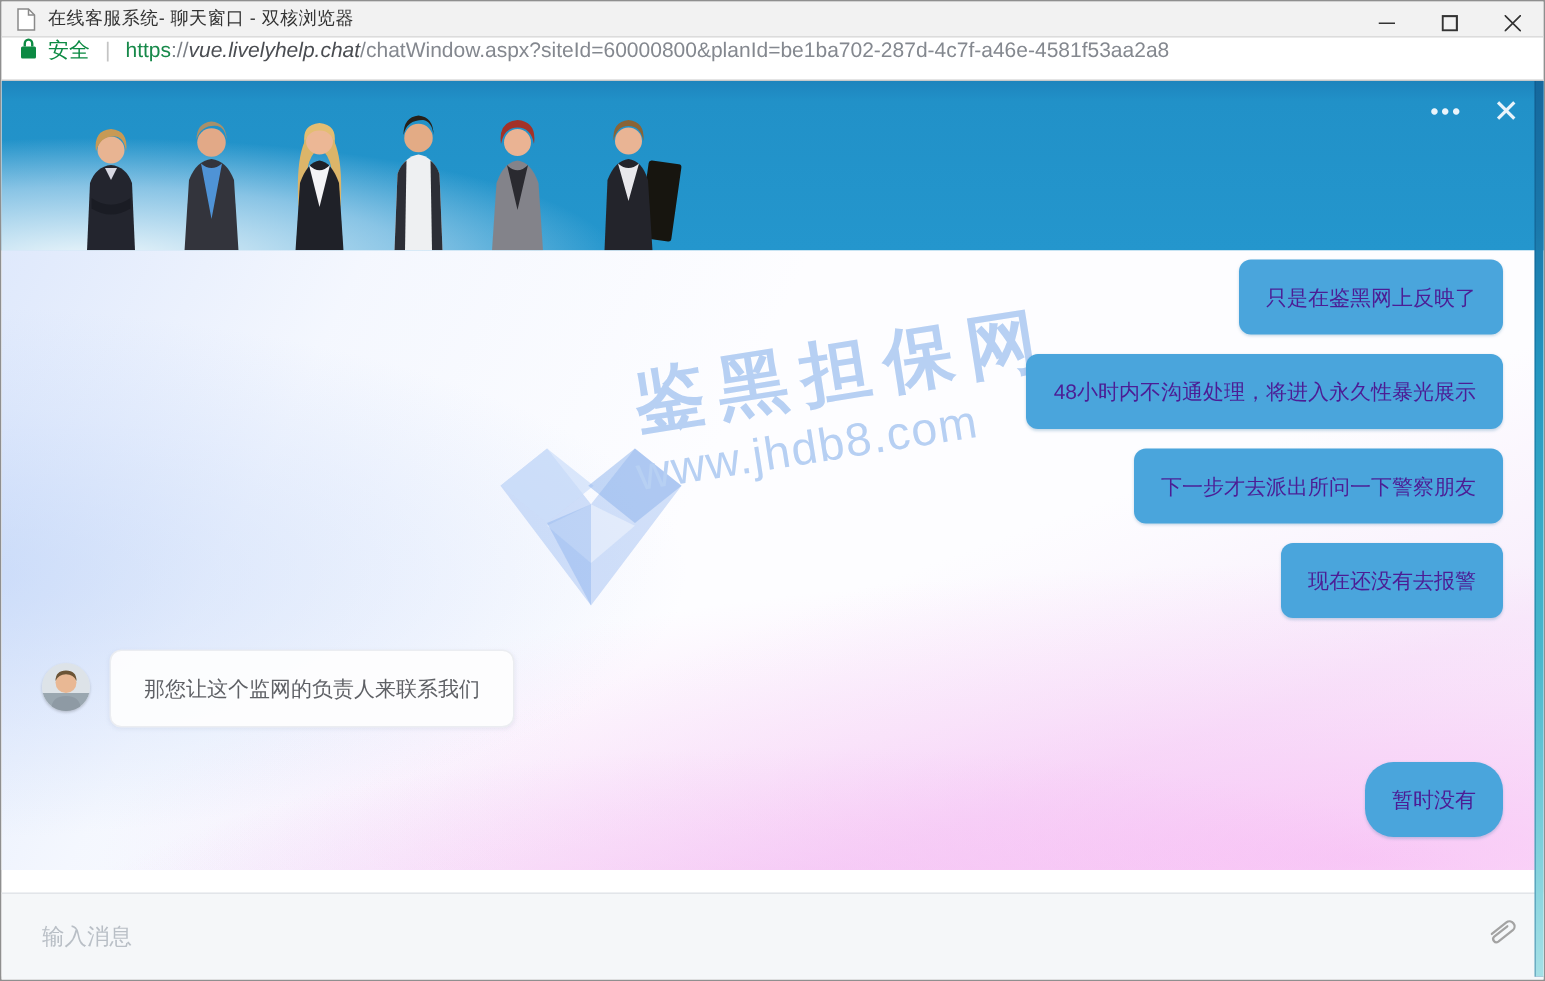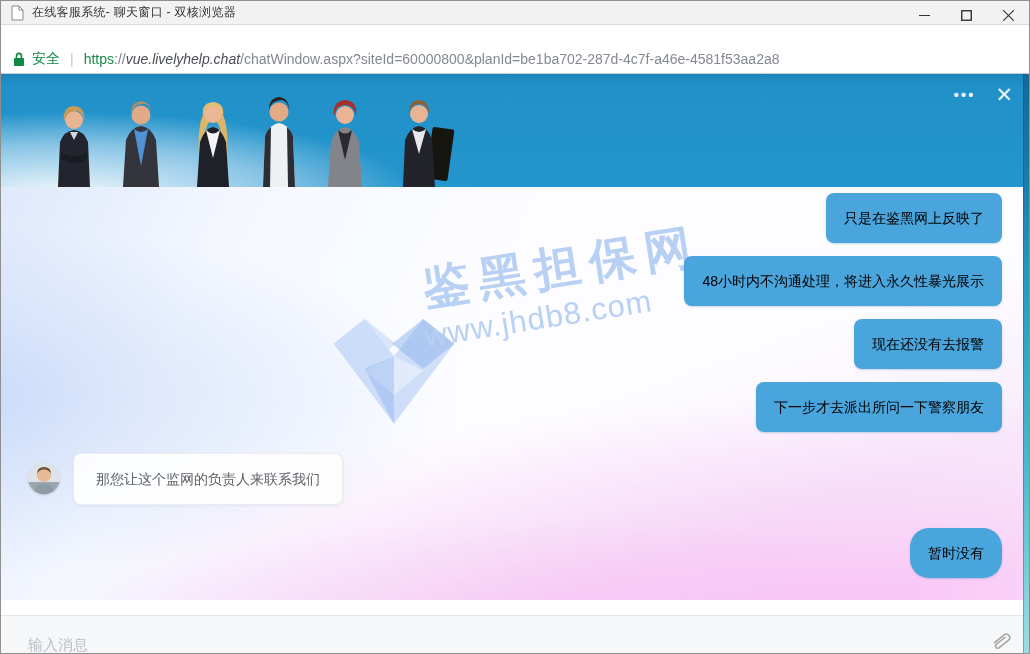--- a/index.html
+++ b/index.html
@@ -15,21 +15,21 @@
     display:flex; align-items:center; padding-left:10px; position:relative;
   }
   .doc-icon { width:13px; height:16px; margin-right:8px; flex:0 0 auto; }
   .title-text { font-size:12px; color:#333; letter-spacing:0.3px; }
   .win-controls { position:absolute; right:0; top:0; height:28px; display:flex; }
   .win-btn { width:42px; height:28px; display:flex; align-items:center; justify-content:center; cursor:default; }
   .win-btn svg { display:block; }
 
   .address-bar {
     height:29px; background:#ffffff; border-bottom:1px solid #c9c9c9;
-    display:flex; align-items:center; padding:0 12px; font-size:14px;margin-top:20px;
+    display:flex; padding:0 12px; font-size:14px;
   }
   .lock-icon { width:12px; height:15px; margin-right:7px; flex:0 0 auto; }
   .secure-label { color:#0c8a43; font-size:14px; }
   .addr-divider { color:#c4c4c4; margin:0 10px; font-size:14px; }
   .url { white-space:nowrap; overflow:hidden; }
   .url-scheme { color:#17894a; }
   .url-sep { color:#7b7f86; }
   .url-domain { color:#4a4d52;font-style:italic; }
   .url-path { color:#84888f; }
 
@@ -75,21 +75,21 @@
   .wm-brand { font-size:47px; font-weight:bold; letter-spacing:9px; line-height:1.1; }
   .wm-site { font-size:31px; letter-spacing:1px; margin-top:4px; margin-left:-6px; }
 
   
   .messages { position:relative; z-index:10; display:flex; flex-direction:column; padding:6px 29px 0 27px; }
   .bubble {
     border-radius:8px; font-size:14px; line-height:14px; padding:18px;
     max-width:720px; white-space:nowrap;
   }
   .bubble.right {
-    align-self:flex-end; background:#4aa5dc; color:#000000; margin-top:13px;
+    align-self:flex-end; background:#4aa5dc; color:#4c1d95; margin-top:13px;
     box-shadow:0 1px 2px rgba(40,110,160,0.25);
     text-align:center;
   }
   .bubble.right.first { margin-top:0; }
   .bubble.left {
     background:rgba(253,253,254,0.96); color:#5f6166; border:1px solid rgba(230,233,238,0.8);
     box-shadow:0 1px 3px rgba(150,160,190,0.18); padding:18px 22px;
   }
   .left-row { display:flex; align-items:flex-start; margin-top:21px; align-self:flex-start; }
   .avatar { width:32px; height:32px; border-radius:50%; overflow:hidden; flex:0 0 auto; margin-top:9px; box-shadow:0 1px 2px rgba(0,0,0,0.2); }
@@ -219,22 +219,22 @@
         </svg>
         <div class="wm-text">
           <div class="wm-brand">鉴黑担保网</div>
           <div class="wm-site">www.jhdb8.com</div>
         </div>
       </div>
 
       <div class="messages">
         <div class="bubble right first">只是在鉴黑网上反映了</div>
         <div class="bubble right">48小时内不沟通处理，将进入永久性暴光展示</div>
+        <div class="bubble right">下一步才去派出所问一下警察朋友</div>
         <div class="bubble right">现在还没有去报警</div>
-        <div class="bubble right">下一步才去派出所问一下警察朋友</div>
 
         <div class="left-row">
           <div class="avatar">
             <svg viewBox="0 0 32 32" width="32" height="32">
               <rect width="32" height="32" fill="#dde3e8"></rect>
               <rect y="20" width="32" height="12" fill="#9aa7b0"></rect>
               <path d="M6,32 Q6,22 16,22 Q26,22 26,32 Z" fill="#8e9aa4"></path>
               <circle cx="16" cy="13" r="7" fill="#e9b894"></circle>
               <path d="M9,12 Q9,5 16,5 Q23,5 23,12 Q21,7.5 16,7.5 Q11,7.5 9,12 Z" fill="#6b5436"></path>
             </svg>

